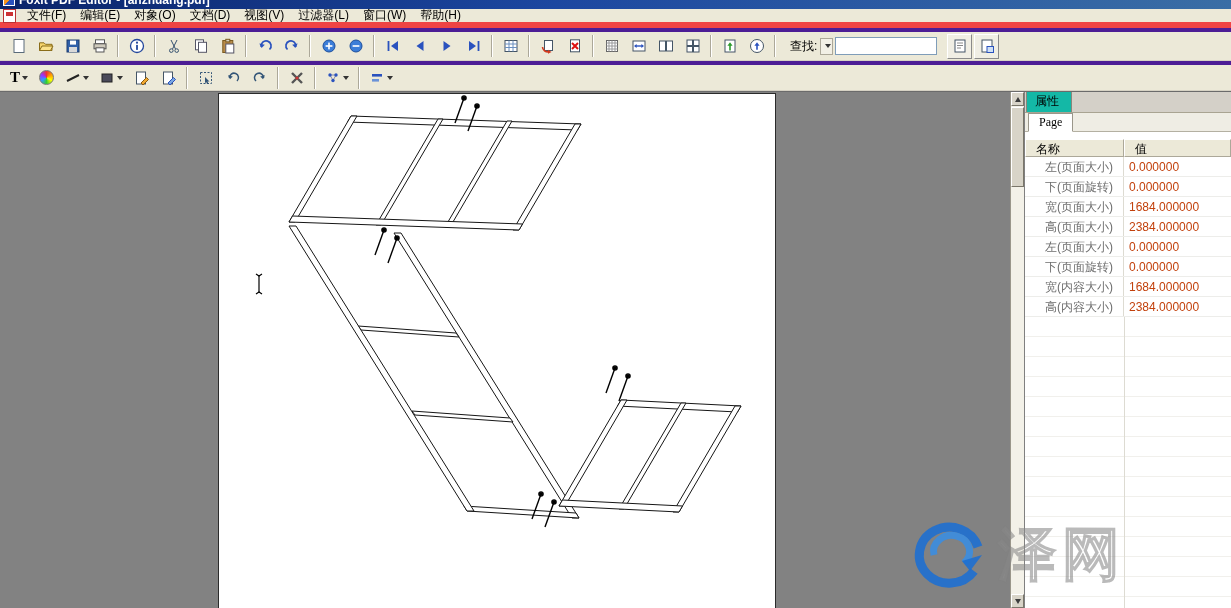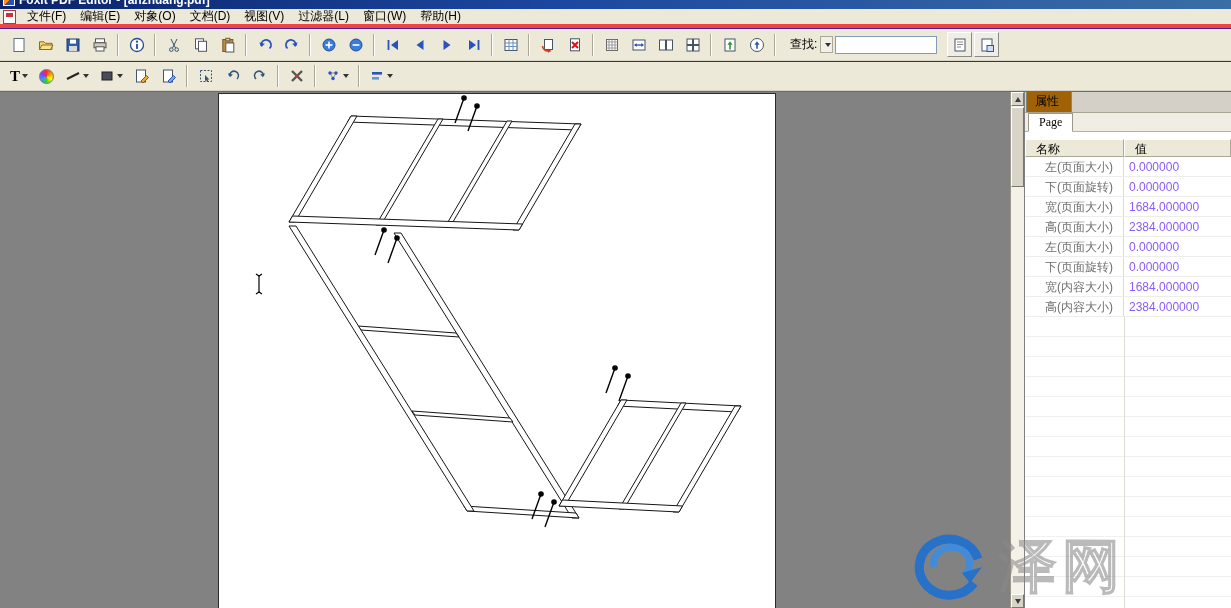--- a/index.html
+++ b/index.html
@@ -9,27 +9,27 @@
     background:#ece9d8; font-family:"Liberation Sans", sans-serif; font-size:12px; color:#000;
   }
   
   .titlebar{position:absolute;top:0;left:0;right:0;height:16px;overflow:hidden;
     background:linear-gradient(90deg,#0a246a 0%,#1c47a0 45%,#3a6ea5 100%);padding-left:44px;}
   .titlebar-inner{position:absolute;top:-7px;left:3px;display:flex;align-items:center;gap:4px;
     color:#fff;font-weight:bold;font-size:12px;white-space:nowrap;}
   .app-ico{width:12px;height:12px;background:linear-gradient(135deg,#f7941d 55%,#2a52be 55%);border:1px solid #fff;}
   
   .menubar{position:absolute;top:9px;left:0;right:0;height:19px;background:#ece9d8;
-    display:flex;align-items:center;border-bottom:4px solid #ef4444;}
+    display:flex;align-items:center;border-bottom:6px solid #ef4444;}
   .mdi-ico{width:13px;height:14px;margin:0 4px 0 3px;position:relative;background:#fff;border:1px solid #b33;}
   .mdi-ico:after{content:"";position:absolute;left:2px;top:2px;right:2px;height:4px;background:#c33;}
   .menu-item{padding:2px 7px;cursor:default;}
   
   .toolbar{position:absolute;left:0;right:0;background:#ece9d8;display:flex;align-items:center;
-    padding-left:5px;border-bottom:1px solid #d6d2c4;border-top:1px solid #4c1d95;}
+    padding-left:5px;border-bottom:1px solid #d6d2c4;border-top:4px solid #4c1d95;}
   .tb1{top:28px;height:33px;}
   .tb2{top:61px;height:30px;}
   .tbtn{min-width:25px;height:25px;display:flex;align-items:center;justify-content:center;
     margin:0 1px;border:1px solid transparent;}
   .tbtn.raised{border-color:#fff #8a8a8a #8a8a8a #fff;background:#f0eee4;}
   .sep{width:2px;height:22px;margin:0 4px;border-left:1px solid #aca899;border-right:1px solid #fff;}
   .ico{display:block;}
   .dd{width:0;height:0;border-left:3px solid transparent;border-right:3px solid transparent;border-top:4px solid #333;margin-left:2px;}
   .wheel{width:15px;height:15px;border-radius:50%;border:1px solid #777;
     background:conic-gradient(#e33,#f90,#ff0,#3c3,#39f,#93f,#e33);}
@@ -47,35 +47,35 @@
   .sbtn{position:absolute;left:0;width:13px;height:14px;background:#d8d4c8;
     border:1px solid;border-color:#fff #7a766a #7a766a #fff;display:flex;align-items:center;justify-content:center;}
   .sb-up{top:0;} .sb-down{bottom:0;}
   .tri-up{width:0;height:0;border-left:3.5px solid transparent;border-right:3.5px solid transparent;border-bottom:5px solid #3c3c3c;}
   .tri-down{width:0;height:0;border-left:3.5px solid transparent;border-right:3.5px solid transparent;border-top:5px solid #3c3c3c;}
   .sthumb{position:absolute;left:0;top:15px;width:13px;height:80px;background:#d8d4c8;
     border:1px solid;border-color:#fff #7a766a #7a766a #fff;}
   
   .panel{flex:1;background:#fff;border-left:1px solid #808080;display:flex;flex-direction:column;overflow:hidden;}
   .strip1{height:21px;background:#d4d0c8;border-bottom:1px solid #a9a492;display:flex;align-items:flex-end;}
-  .tab1{background:#a16207;border:1px solid #8a867a;border-bottom:none;padding:14px 12px 2px 8px;margin-left:1px;font-size:12px;}
+  .tab1{background:#14b8a6;border:1px solid #8a867a;border-bottom:none;padding:14px 12px 2px 8px;margin-left:1px;font-size:12px;}
   .strip2{height:19px;background:#efede4;border-bottom:1px solid #b4b0a2;display:flex;align-items:flex-end;font-family:Liberation Serif, serif;}
   .tab2{background:#fff;border:1px solid #9a968a;border-bottom:1px solid #fff;padding:1px 10px;margin-left:3px;margin-bottom:-1px;font-size:12px;}
   .prop-spacer{height:7px;background:#fff;}
   .phead{display:flex;height:18px;font-size:12px;}
   .phead .c{background:#ece9d8;border:1px solid;border-color:#fff #aca899 #aca899 #fff;padding:1px 10px;overflow:hidden;}
   .c-name{width:99px;} .c-val{flex:1;}
   .prow{display:flex;height:20px;line-height:20px;font-size:12px;border-bottom:1px solid #ededea;}
   .prow .n{width:99px;padding:0 20px;color:#6e6e6e;border-right:1px solid #dddbd2;overflow:hidden;white-space:nowrap;}
-  .prow .v{flex:1;padding:0 5px;color:#8b5cf6;overflow:hidden;white-space:nowrap;}
+  .prow .v{flex:1;padding:0 5px;color:#c2410c;overflow:hidden;white-space:nowrap;}
   .pfill{flex:1;position:relative;
     background:repeating-linear-gradient(180deg,#fff 0 19px,#f1f0ec 19px 20px);}
   .pfill .vline{position:absolute;left:99px;top:0;bottom:0;width:1px;background:#dddbd2;}
   
-  .watermark{position:absolute;left:912px;top:528px;display:flex;align-items:center;gap:8px;
+  .watermark{position:absolute;left:912px;top:516px;display:flex;align-items:center;gap:8px;
     pointer-events:none;z-index:50;}
   .wm-text{font-size:58px;font-weight:bold;letter-spacing:6px;color:rgba(255,255,255,0.06);
     -webkit-text-stroke:1.3px rgba(130,130,130,0.55);}
 </style>
 </head>
 <body>
 
 <div id="app">
 
   <div class="titlebar">

